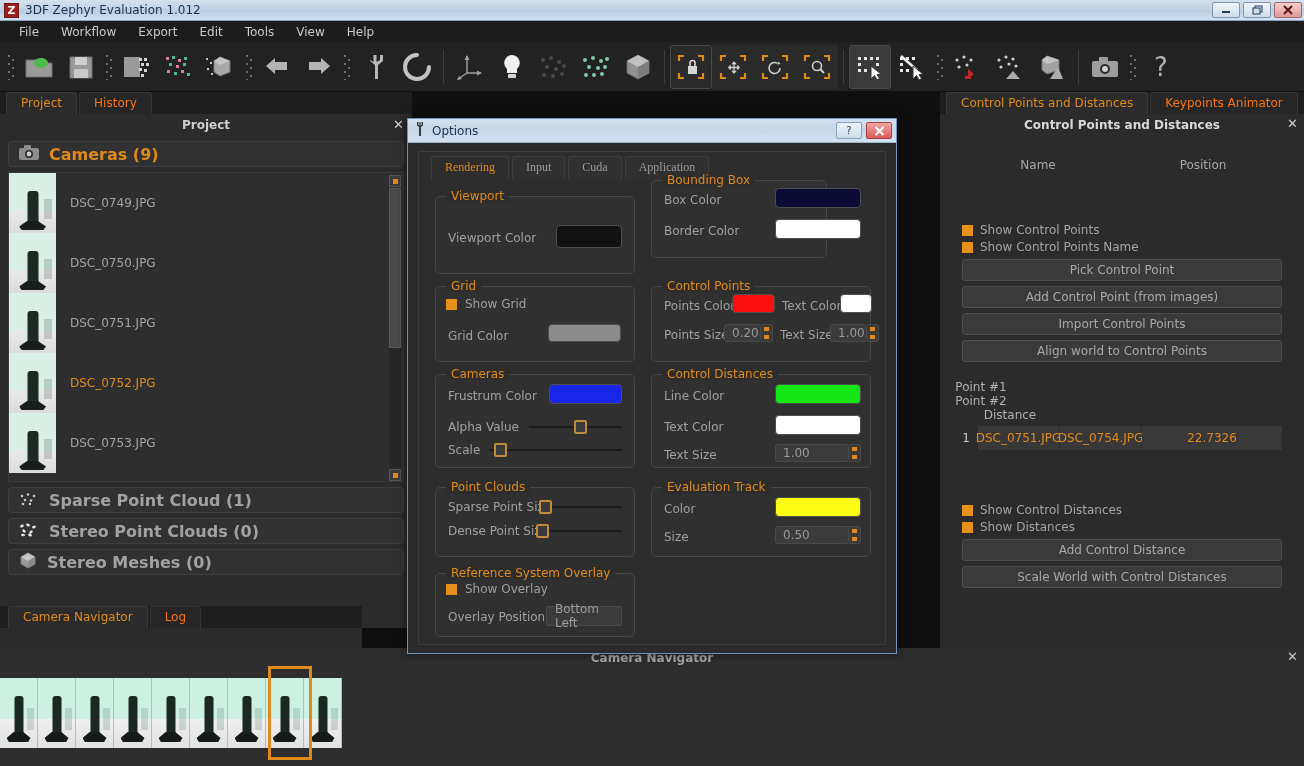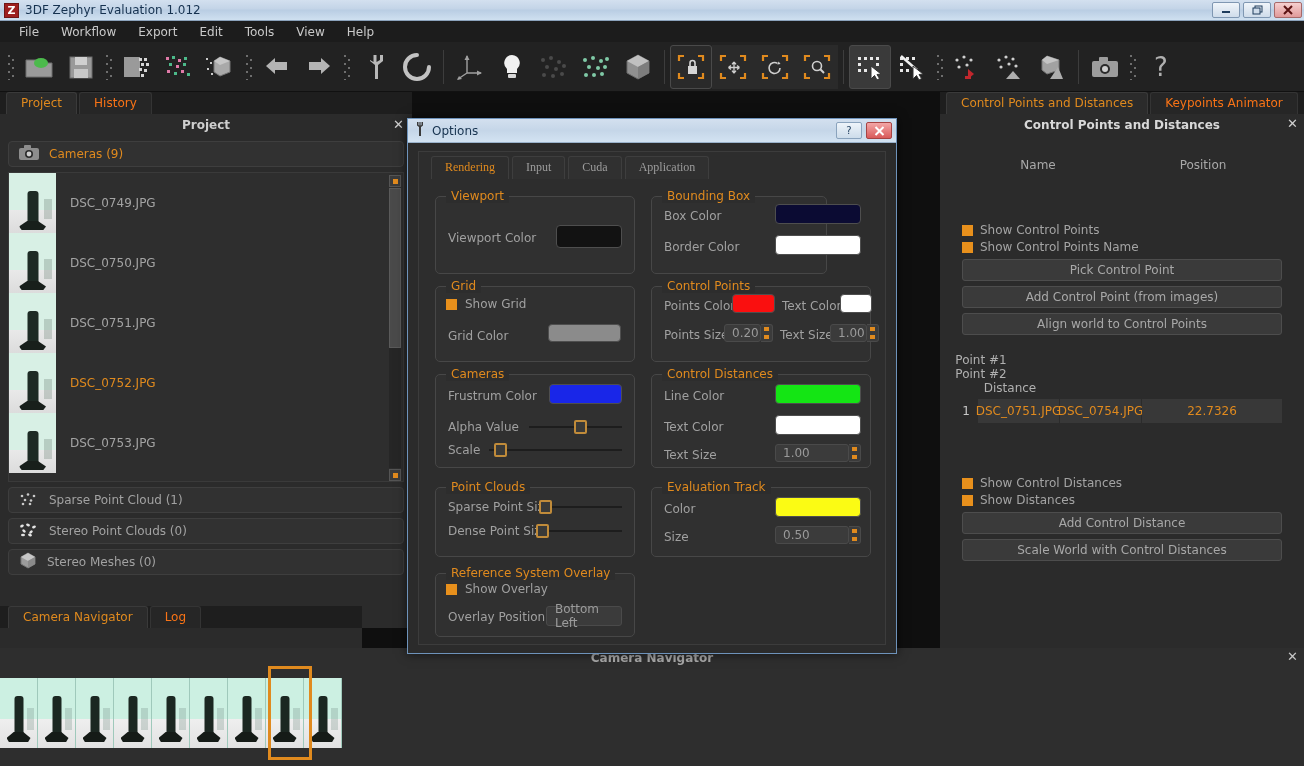--- a/index.html
+++ b/index.html
@@ -65,21 +65,21 @@
   .ptab.active{ color:#e08a1e; background:#2b2b2b; }
   .ptab.inactive{ background:#262626; color:#f97316; border-color:#343434;}
   .panel-head{ position:relative; height:22px; background:#2b2b2b;
     display:flex; align-items:center; justify-content:center;
     color:#cfcfcf; font-size:12px; font-weight:bold;}
   .panel-x{ position:absolute; right:8px; top:3px; color:#cfcfcf; font-size:13px;}
   .prow{
     margin:5px 8px; height:26px; border:1px solid #3e3e3e; border-radius:4px;
     background:#313131; display:flex; align-items:center; padding-left:10px; gap:10px;
   }
-  .prow .lbl{ font-size:12px; color:#a2a2a2;}
+  .prow .lbl{ font-size:16px; color:#a2a2a2;font-weight:bold;}
   .prow.cams .lbl{ color:#e08a1e; }
   .camlist{
     margin:4px 8px 0; height:310px; background:#2e2e2e; border:1px solid #3a3a3a;
     position:relative; overflow:hidden;
   }
   .camrow{ height:60px; display:flex; align-items:center; }
   .thumb{ width:47px; height:60px; flex:none; position:relative; overflow:hidden;
     background:linear-gradient(to bottom,#d8f0e5 0%,#d8f0e5 62%,#e9e9e9 62%,#dcdcdc 100%);}
   .thumb .obelisk{ position:absolute; left:50%; transform:translateX(-50%); bottom:8px;
     width:11px; height:34px; background:#1d2a24; border-radius:3px 3px 0 0;}
@@ -648,20 +648,21 @@
     <span class="chkbox"></span>
     <span>Show Control Points</span>
   </div>
   <div class="chk">
     <span class="chkbox"></span>
     <span>Show Control Points Name</span>
   </div>
 
   <div class="rbtn">Pick Control Point</div>
   <div class="rbtn">Add Control Point (from images)</div>
+  <div class="rbtn">Import Control Points</div>
   <div class="rbtn">Align world to Control Points</div>
 
   <div class="dist-head">
     <div style="width:38px;"></div>
     <div style="width:82px;text-align:center;">Point #1</div>
     <div style="width:82px;text-align:center;">Point #2</div>
     <div style="width:140px;text-align:center;">Distance</div>
   </div>
   <div class="dist-row">
     <div style="width:38px;text-align:right;padding-right:8px;color:#c8c8c8;font-size:12px;">1</div>
@@ -829,21 +830,21 @@
       <div class="frow" style="left:10px; top:8px; gap:8px;">
         <span class="chkbox"></span>
         <span>Show Overlay</span>
       </div>
       <div class="frow" style="left:12px; top:36px;">
         <span>Overlay Position</span>
       </div>
       <div class="combo" style="position:absolute; left:110px; top:32px; width:76px;">Bottom Left</div>
     </div>
 
-    <div class="gb" style="left:232px; top:44px; width:176px; height:78px;">
+    <div class="gb" style="left:232px; top:28px; width:176px; height:78px;">
       <div class="gbtitle">Bounding Box</div>
       <div class="frow" style="left:12px; top:12px;">
         <span>Box Color</span>
       </div>
       <div class="swatch" style="position:absolute; left:123px; top:7px; width:86px; height:20px; background:#0b0b33;"></div>
       <div class="frow" style="left:12px; top:43px;">
         <span>Border Color</span>
       </div>
       <div class="swatch" style="position:absolute; left:123px; top:38px; width:86px; height:20px; background:#ffffff;"></div>
     </div>

